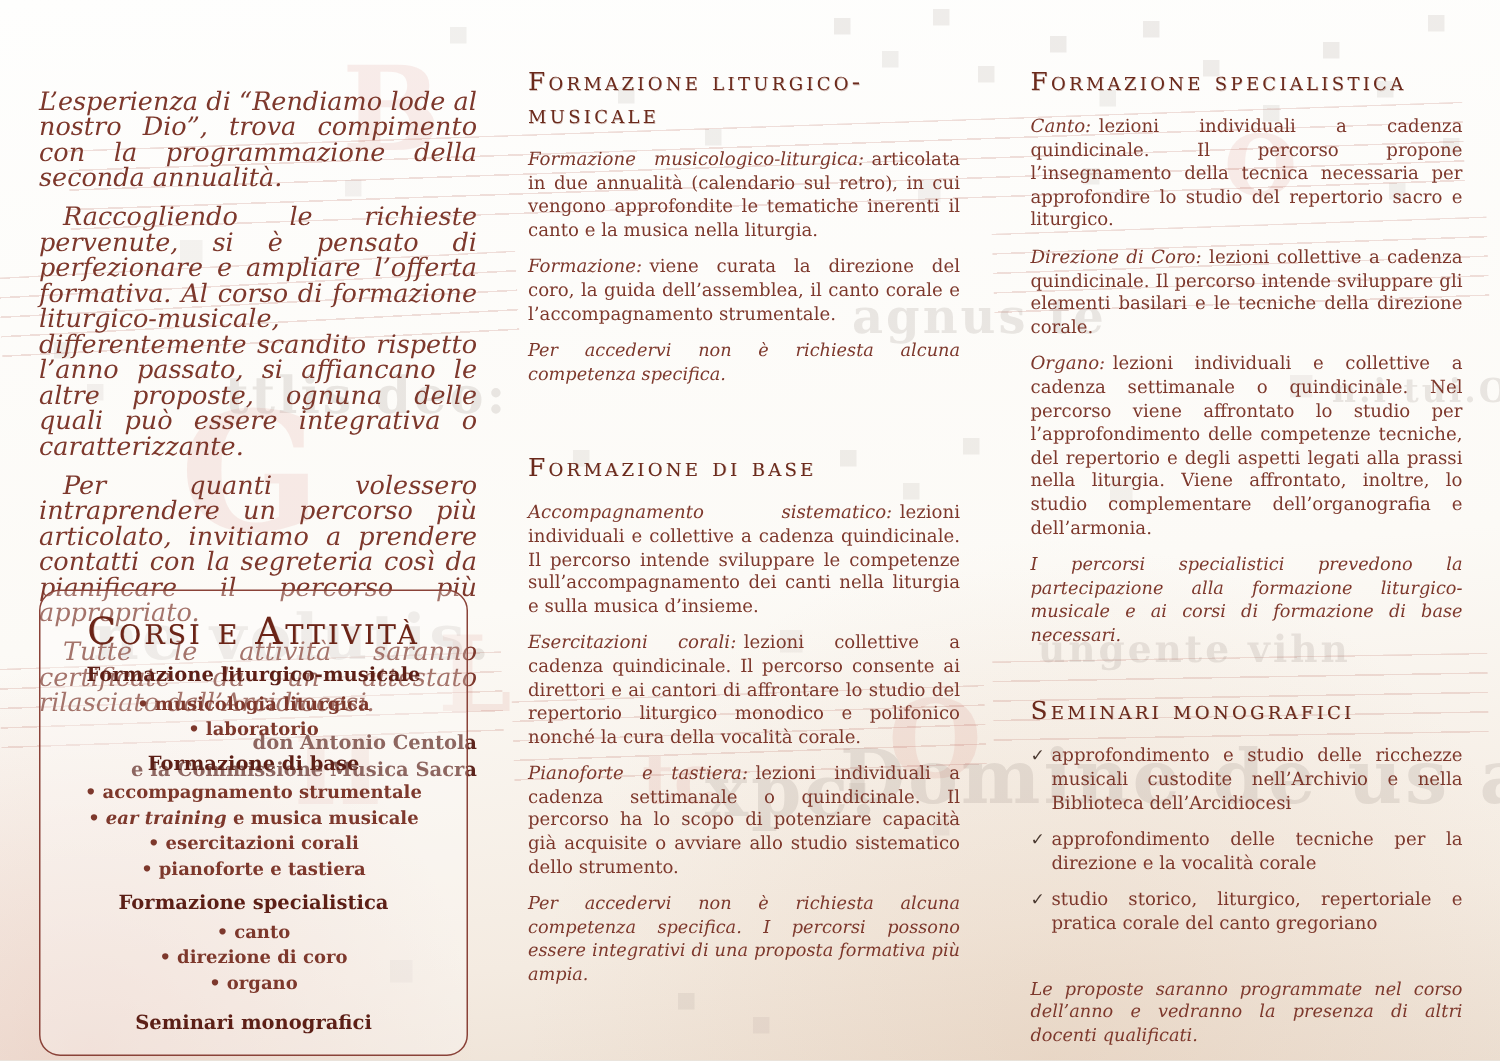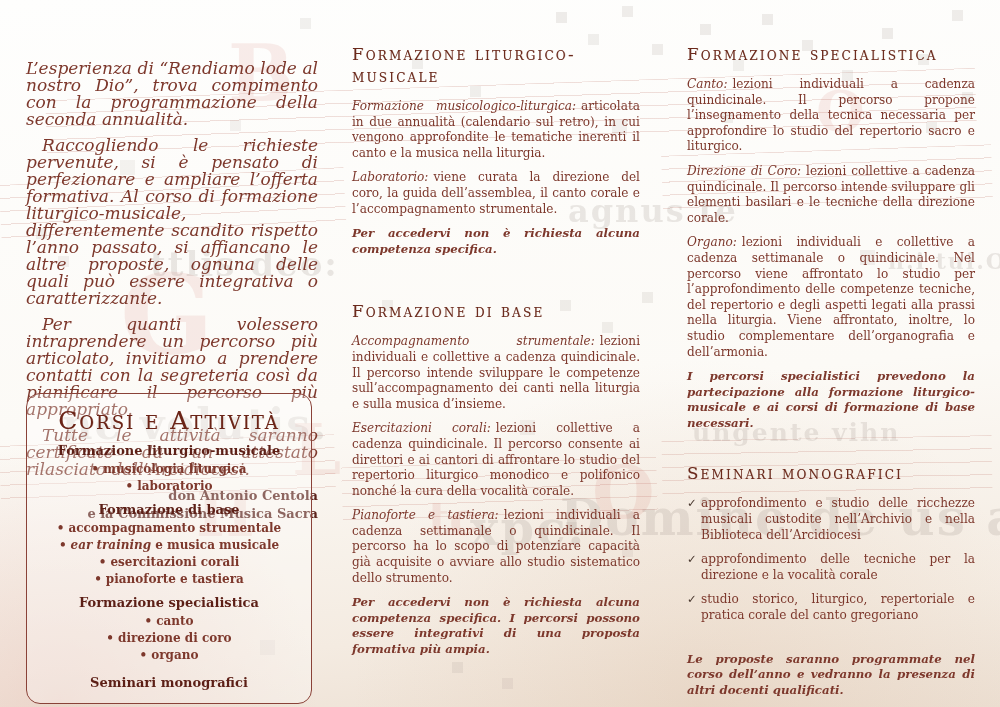--- a/index.html
+++ b/index.html
@@ -72,21 +72,21 @@
   
   .header{font-variant:small-caps; letter-spacing:2.2px; font-size:16.5px; line-height:22px;
     color:var(--head); font-weight:normal; margin:0 0 11px;
     text-shadow:.4px .4px 0 rgba(107,42,28,.30);}
   .gap-top{margin-top:44px;}
   .gap-top-sm{margin-top:32px;}
   
   .para{font-size:12.1px; line-height:15.6px; text-align:justify; color:var(--ink); margin:0 0 9px;}
   .lead{font-style:italic; margin-right:5px;}
   .note{font-style:italic; font-size:11.8px; line-height:15.6px; text-align:justify;
-    color:var(--ink); margin:5px 0 0;font-weight:bold;}
+    color:var(--ink); margin:5px 0 0;}
   
   .check-item{display:flex; margin:0 0 9px; font-size:12.1px; line-height:15.6px; color:var(--ink);}
   .check{flex:0 0 14px; color:#4c3b32; font-size:11.5px;}
   .check-text{flex:1; text-align:justify;}
 </style>
 </head>
 <body>
 
 <div class="page">
 
@@ -143,25 +143,25 @@
     <div class="box-li"><span class="bullet">•</span><span>canto</span></div>
     <div class="box-li"><span class="bullet">•</span><span>direzione di coro</span></div>
     <div class="box-li"><span class="bullet">•</span><span>organo</span></div>
 
     <div class="box-h" style="margin-top:11px;">Seminari monografici</div>
   </aside>
 
   <section class="col col-mid">
     <h2 class="header">Formazione liturgico-musicale</h2>
     <p class="para"><span class="lead">Formazione musicologico-liturgica:</span><span>articolata in due annualità (calendario sul retro), in cui vengono approfondite le tematiche inerenti il canto e la musica nella liturgia.</span></p>
-    <p class="para"><span class="lead">Laboratorio:</span><span>viene curata la direzione del coro, la guida dell’assemblea, il canto corale e l’accompagnamento strumentale.</span></p>
+    <p class="para"><span class="lead">Formazione:</span><span>viene curata la direzione del coro, la guida dell’assemblea, il canto corale e l’accompagnamento strumentale.</span></p>
     <p class="note">Per accedervi non è richiesta alcuna competenza specifica.</p>
 
     <h2 class="header gap-top">Formazione di base</h2>
-    <p class="para"><span class="lead">Accompagnamento strumentale:</span><span>lezioni individuali e collettive a cadenza quindicinale. Il percorso intende sviluppare le competenze sull’accompagnamento dei canti nella liturgia e sulla musica d’insieme.</span></p>
+    <p class="para"><span class="lead">Accompagnamento sistematico:</span><span>lezioni individuali e collettive a cadenza quindicinale. Il percorso intende sviluppare le competenze sull’accompagnamento dei canti nella liturgia e sulla musica d’insieme.</span></p>
     <p class="para"><span class="lead">Esercitazioni corali:</span><span>lezioni collettive a cadenza quindicinale. Il percorso consente ai direttori e ai cantori di affrontare lo studio del repertorio liturgico monodico e polifonico nonché la cura della vocalità corale.</span></p>
     <p class="para"><span class="lead">Pianoforte e tastiera:</span><span>lezioni individuali a cadenza settimanale o quindicinale. Il percorso ha lo scopo di potenziare capacità già acquisite o avviare allo studio sistematico dello strumento.</span></p>
     <p class="note">Per accedervi non è richiesta alcuna competenza specifica. I percorsi possono essere integrativi di una proposta formativa più ampia.</p>
   </section>
 
   <section class="col col-right">
     <h2 class="header">Formazione specialistica</h2>
     <p class="para"><span class="lead">Canto:</span><span>lezioni individuali a cadenza quindicinale. Il percorso propone l’insegnamento della tecnica necessaria per approfondire lo studio del repertorio sacro e liturgico.</span></p>
     <p class="para"><span class="lead">Direzione di Coro:</span><span>lezioni collettive a cadenza quindicinale. Il percorso intende sviluppare gli elementi basilari e le tecniche della direzione corale.</span></p>
     <p class="para"><span class="lead">Organo:</span><span>lezioni individuali e collettive a cadenza settimanale o quindicinale. Nel percorso viene affrontato lo studio per l’approfondimento delle competenze tecniche, del repertorio e degli aspetti legati alla prassi nella liturgia. Viene affrontato, inoltre, lo studio complementare dell’organografia e dell’armonia.</span></p>

